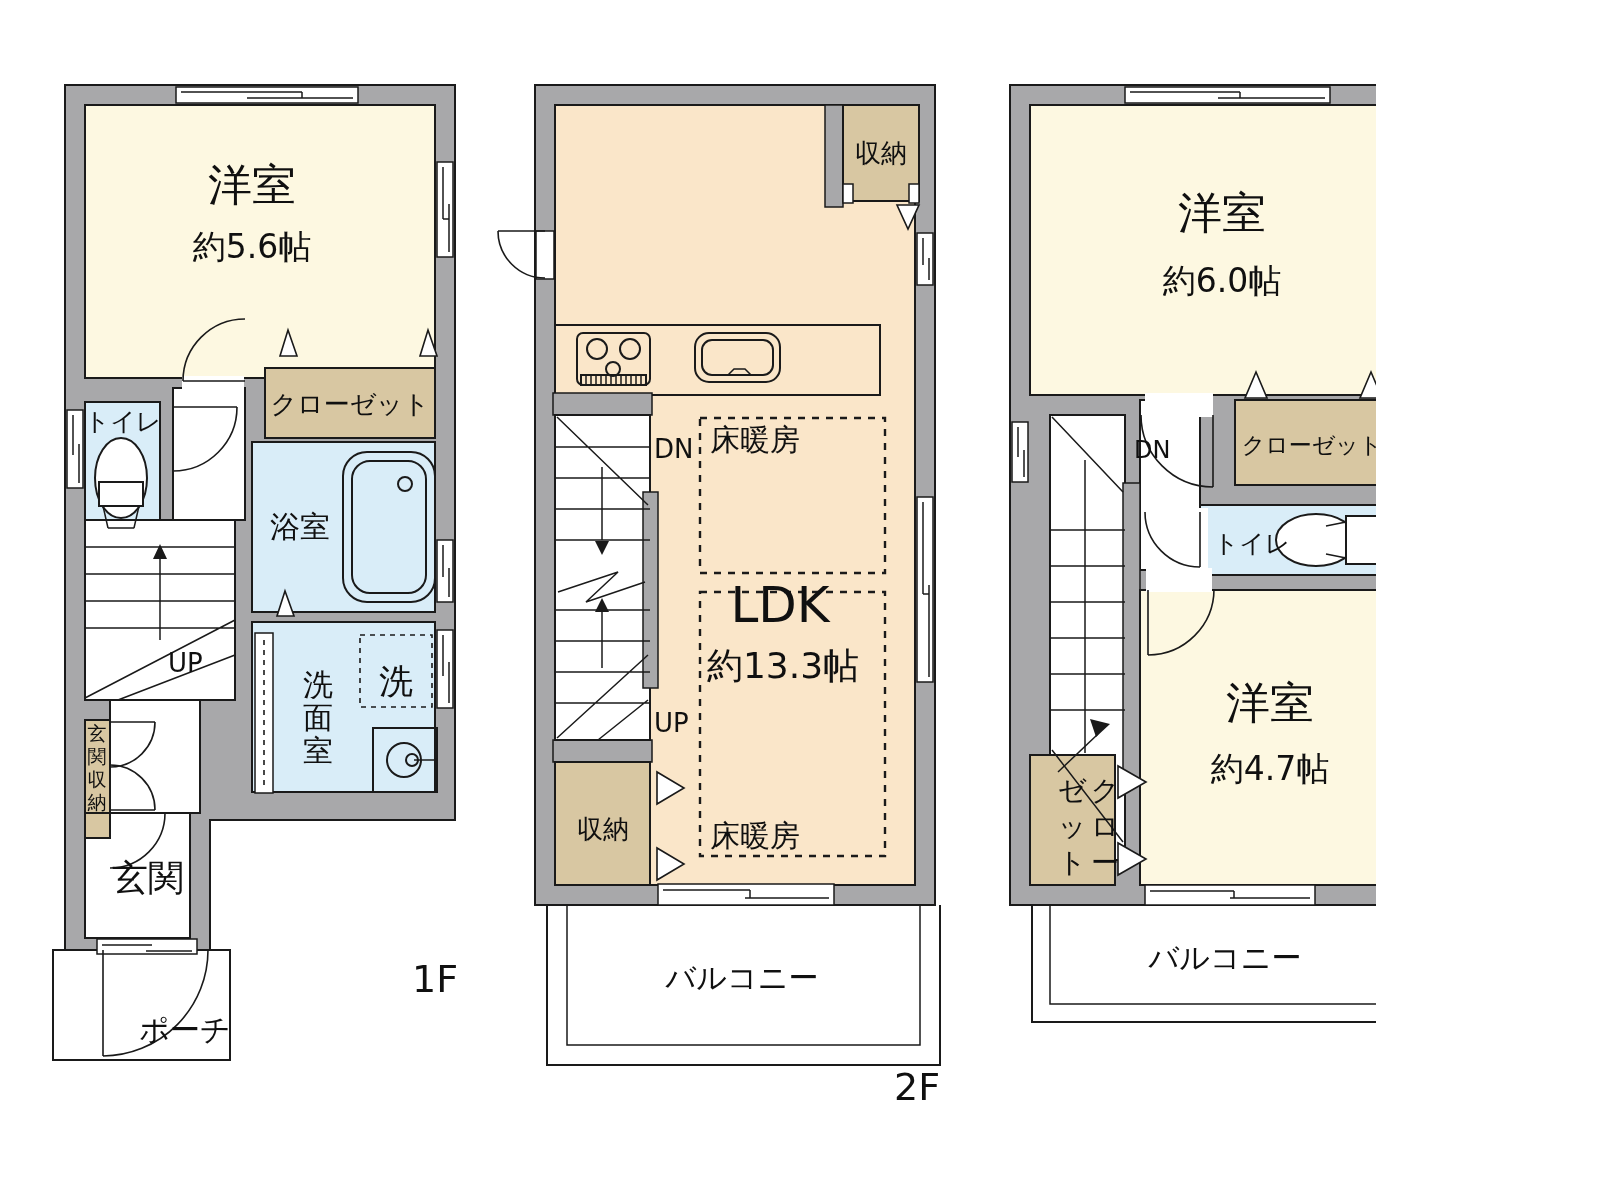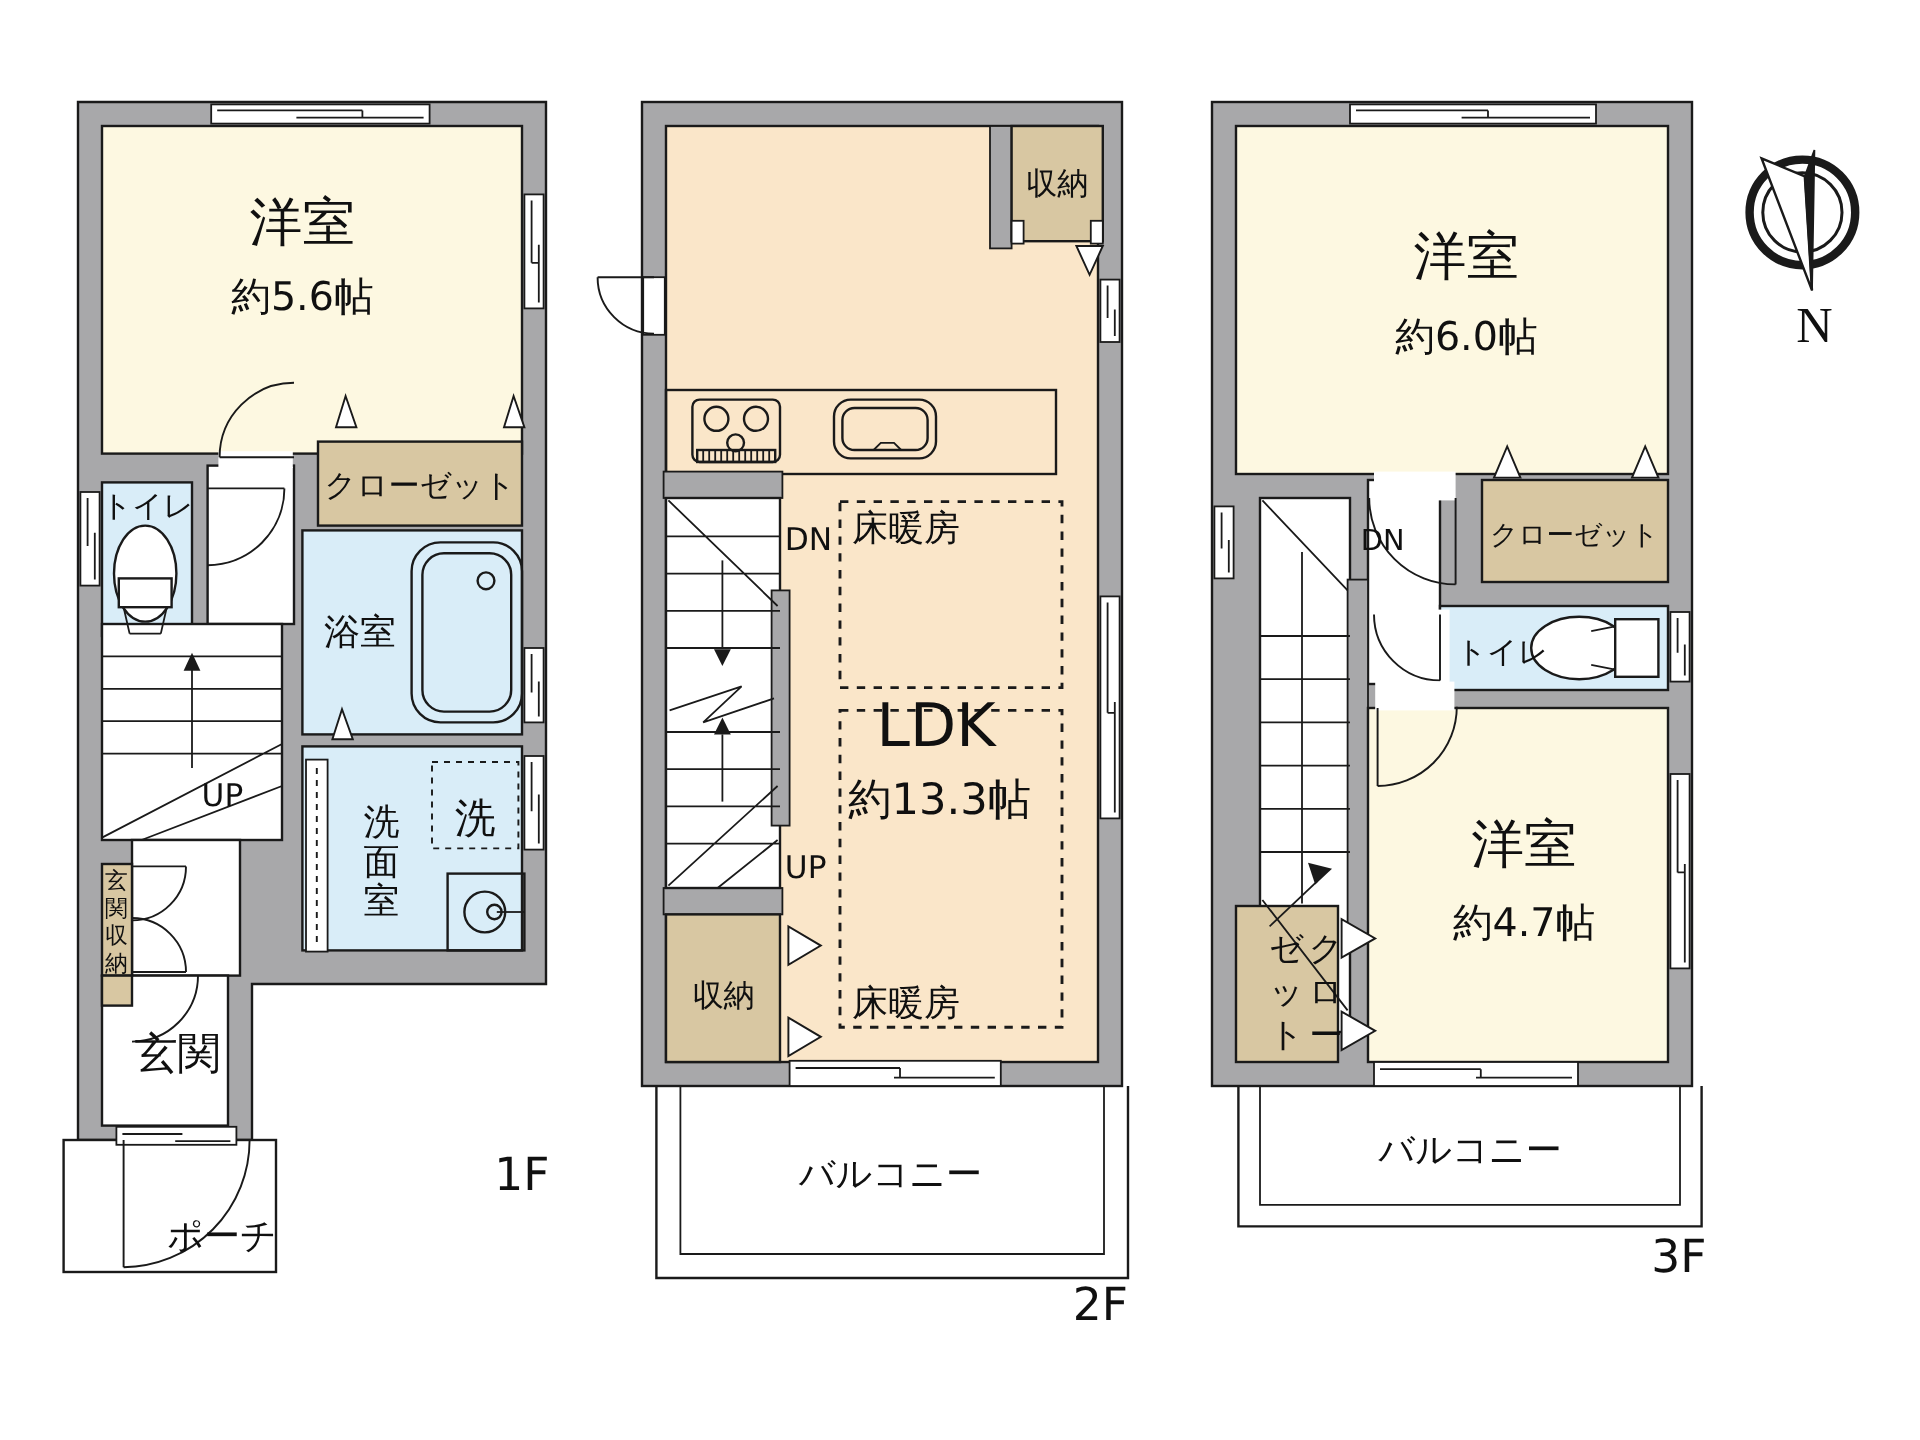--- a/index.html
+++ b/index.html
@@ -1,16 +1,16 @@
 <!DOCTYPE html>
 <html style="--wall: #a8a8aa; --line: #1a1a1a; --cream: #fdf8e1; --peach: #fae6c9; --tan: #d8c7a2; --blue: #d9edf8;"><head>
 <meta charset="utf-8">
 <style>
   html,body{margin:0;padding:0;background:#ffffff;}
-  #stage{position:relative;width:1600px;height:1200px;background:#fff;overflow:hidden;
+  #stage{position:relative;width:1376px;height:1200px;background:#fff;overflow:hidden;
          font-family:"DejaVu Sans",sans-serif;}
   svg{display:block}
   .wall{fill:var(--wall);stroke:var(--line);stroke-width:2}
   .wallp{fill:var(--wall);stroke:var(--line);stroke-width:1.5}
   .room{stroke:var(--line);stroke-width:2}
   .cream{fill:var(--cream)}
   .peach{fill:var(--peach)}
   .tan{fill:var(--tan)}
   .blue{fill:var(--blue)}
   .white{fill:#ffffff}

